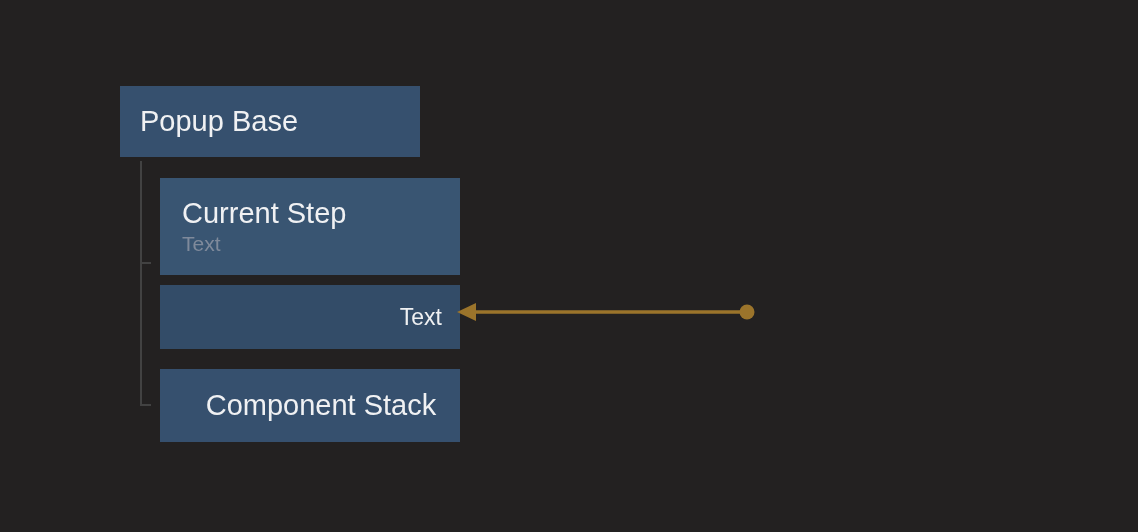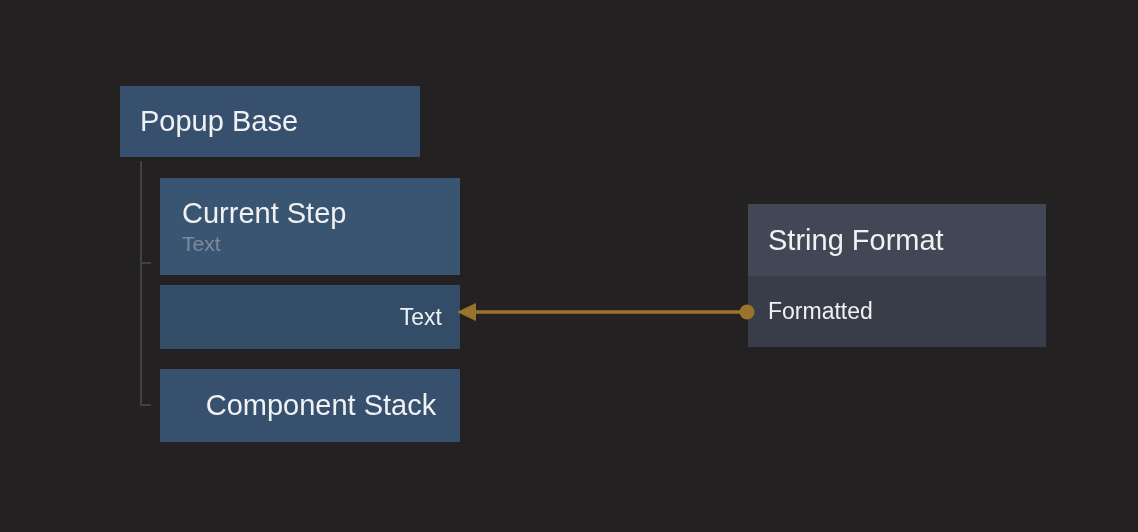--- a/index.html
+++ b/index.html
@@ -111,28 +111,20 @@
     </div>
     <div class="cs-body" style="background-color: rgb(51, 76, 104);">
       <span class="port-label">Text</span>
     </div>
   </div>
 
   <div class="node component-stack" style="background-color: rgb(54, 80, 110);">
     <span class="node-title">Component Stack</span>
   </div>
 
-  <div class="node string-format">
-    <div class="sf-header" style="background-color: rgb(66, 71, 85);">
-      <span class="node-title">String Format</span>
-    </div>
-    <div class="sf-body" style="background-color: rgb(57, 61, 73);">
-      <span class="port-label">Formatted</span>
-    </div>
-  </div>
 
   <svg class="wire" width="1138" height="532" aria-hidden="true">
     <line x1="727" y1="312" x2="451" y2="312" stroke-width="3.5" stroke="#9b742b"></line>
     <polygon points="437,312 456,303 456,321" fill="#9b742b"></polygon>
     <circle cx="727" cy="312" r="7.5" fill="#9b742b"></circle>
   </svg>
 
 </div>
 
 </body></html>

